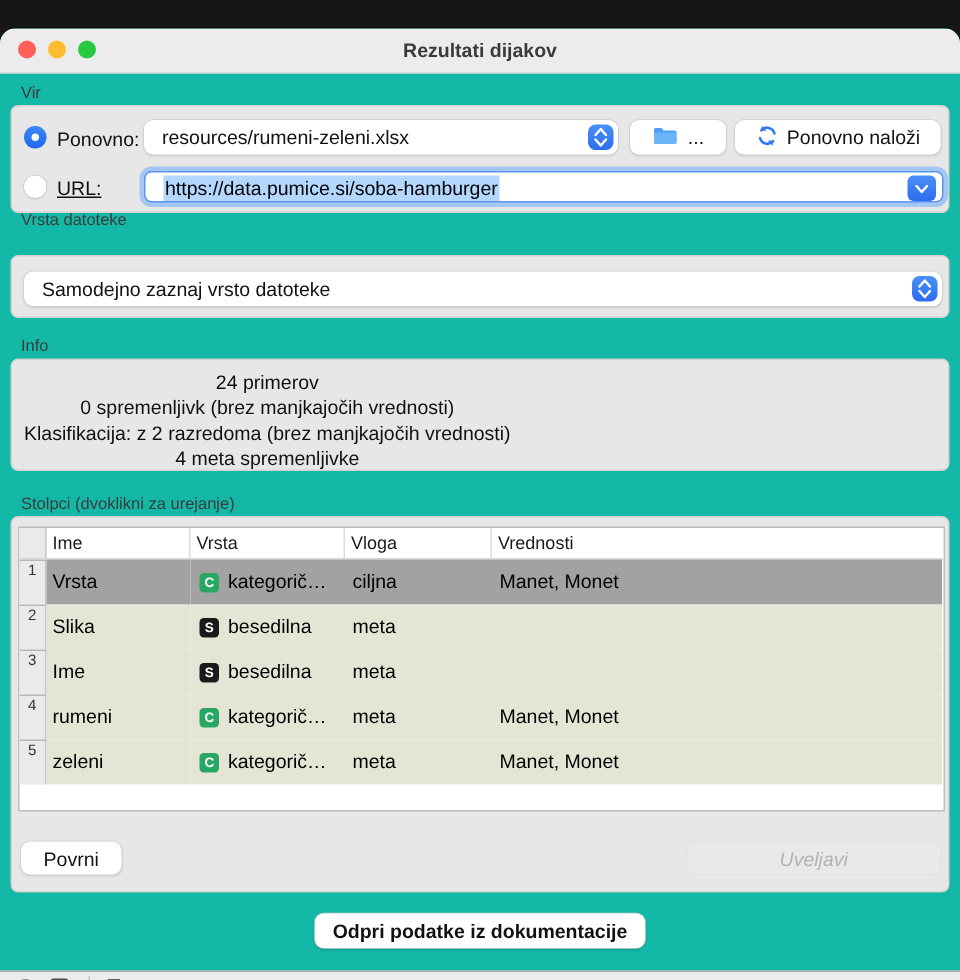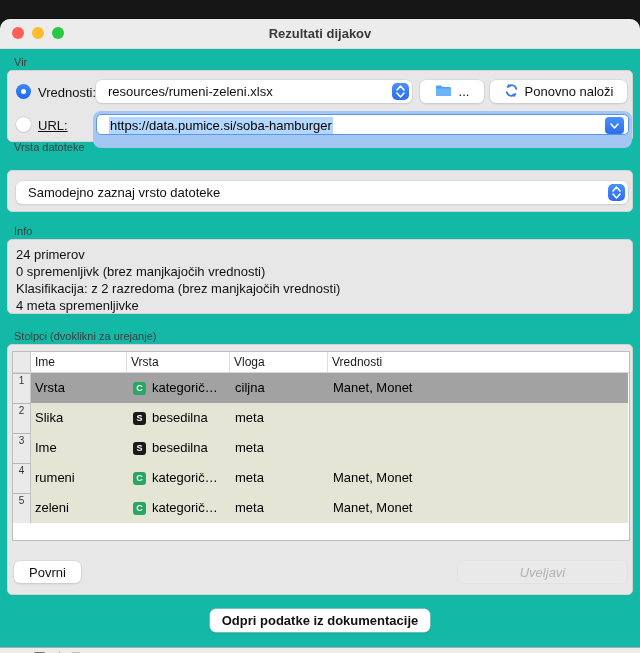--- a/index.html
+++ b/index.html
@@ -29,30 +29,30 @@
   .radio.on::after{content:"";position:absolute;left:5px;top:5px;width:5px;height:5px;border-radius:50%;background:#fff;}
   .radio.off{background:#fff;box-shadow:0 0 0 .5px #c4c4c4,0 1px 1px rgba(0,0,0,.1);}
   .field-label{position:absolute;font-size:13px;color:#111;}
   .combo{position:absolute;background:#fff;border-radius:6px;font-size:13px;color:#111;
          box-shadow:0 0 0 .5px #cdcdcd,0 1px 2px rgba(0,0,0,.12);box-sizing:border-box;}
   .combo .txt{position:absolute;left:12px;top:0;line-height:23px;white-space:nowrap;}
   .stepper{position:absolute;right:3px;top:3px;width:17px;height:17px;border-radius:5px;
            background:linear-gradient(#4a90f8,#2c6cf0);display:flex;flex-direction:column;
            align-items:center;justify-content:center;gap:1px;}
   
-  .focus-ring{position:absolute;left:93px;top:92px;width:539px;height:37px;border-radius:8px;
+  .focus-ring{position:absolute;left:93px;top:92px;width:539px;height:27px;border-radius:8px;
               background:#a3c7f2;text-align:right;}
   .url-field{position:absolute;left:3px;top:3px;width:533px;height:21px;background:#fff;
              border:1px solid #5a95ef;border-radius:5px;box-sizing:border-box;}
   .url-sel{position:absolute;left:12px;top:2px;height:17px;line-height:17px;background:#b3d7ff;
            font-size:13px;color:#000;padding:0 1px;white-space:nowrap;}
   .url-drop{position:absolute;right:4px;top:2px;width:19px;height:17px;border-radius:4px;
             background:linear-gradient(#4a90f8,#2c6cf0);display:flex;align-items:center;justify-content:center;}
   
-  .info-text{position:absolute;left:16px;top:227px;font-size:13px;color:#111;line-height:17px;}
+  .info-text{position:absolute;left:16px;top:227px;font-size:13px;color:#111;line-height:17px;text-align:center;}
   
   .table{position:absolute;left:13px;top:333px;width:616px;height:188px;background:#fff;
          box-shadow:0 0 0 1px #bdbdbd;overflow:hidden;}
   .thead{display:flex;height:20px;background:#fff;border-bottom:1px solid #d6d6d6;}
   .th{font-size:12px;color:#1a1a1a;line-height:20px;box-sizing:border-box;border-right:1px solid #dcdcdc;
       padding-left:4px;overflow:hidden;white-space:nowrap;}
   .th.c0{width:18px;background:#eaeaea;border-right:1px solid #c6c6c6;padding-left:0;}
   .th.c4{border-right:none;}
   .c1{width:96px;} .c2{width:103px;} .c3{width:98px;} .c4{width:300px;}
   .trow{display:flex;height:30px;}
@@ -86,21 +86,21 @@
     <div class="light red"></div>
     <div class="light yellow"></div>
     <div class="light green"></div>
     <div class="win-title">Rezultati dijakov</div>
   </div>
 
   <div class="group-label" style="left:14px;top:37px;">Vir</div>
   <div class="group-box" style="top:51px;height:72px;"></div>
 
   <div class="radio on" style="left:16px;top:65px;"></div>
-  <div class="field-label" style="left:38px;top:66px;">Vrednosti:</div>
+  <div class="field-label" style="left:38px;top:66px;">Ponovno:</div>
 
   <div class="combo" style="left:96px;top:61px;width:316px;height:23px;">
     <span class="txt">resources/rumeni-zeleni.xlsx</span>
     <span class="stepper">
       <svg width="9" height="6" viewBox="0 0 9 6">
           <polyline points="1,5 4.5,1 8,5" fill="none" stroke="#fff" stroke-width="1.6" stroke-linecap="round" stroke-linejoin="round"></polyline>
         </svg>
       <svg width="9" height="6" viewBox="0 0 9 6">
           <polyline points="1,1 4.5,5 8,1" fill="none" stroke="#fff" stroke-width="1.6" stroke-linecap="round" stroke-linejoin="round"></polyline>
         </svg>

